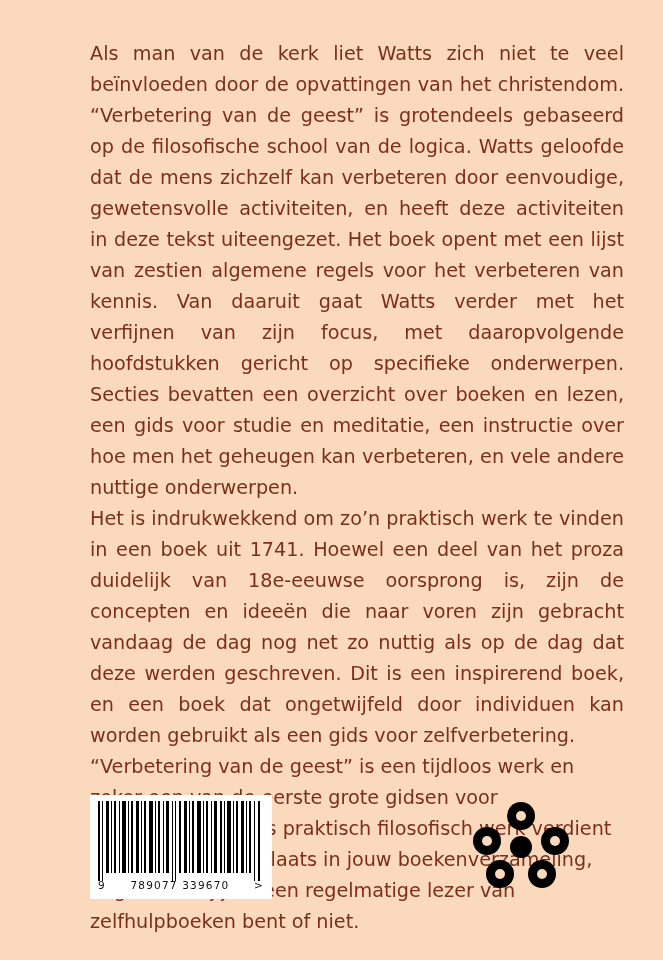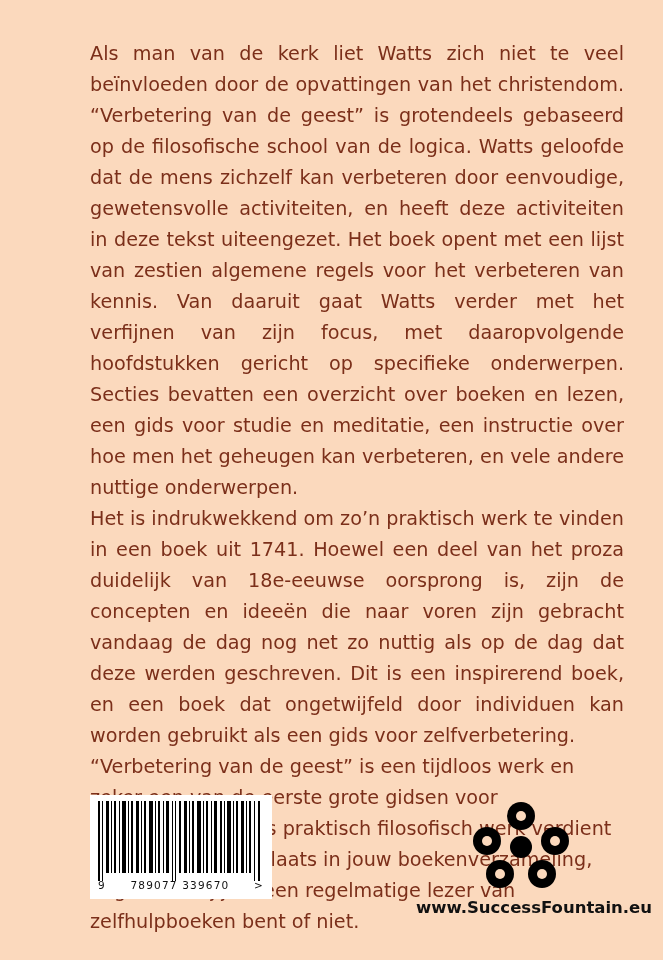--- a/index.html
+++ b/index.html
@@ -165,16 +165,15 @@
         <circle cx="48" cy="47" r="11"></circle>
       </g>
       <g fill="#fbd9bd">
         <circle cx="48" cy="16" r="5"></circle>
         <circle cx="82" cy="41" r="5"></circle>
         <circle cx="69" cy="74" r="5"></circle>
         <circle cx="27" cy="74" r="5"></circle>
         <circle cx="14" cy="41" r="5"></circle>
       </g>
     </svg>
-    <div class="site-url">www.SuccessFountain.eu</div>
   </div>
 
 </div>
 
 </body></html>

